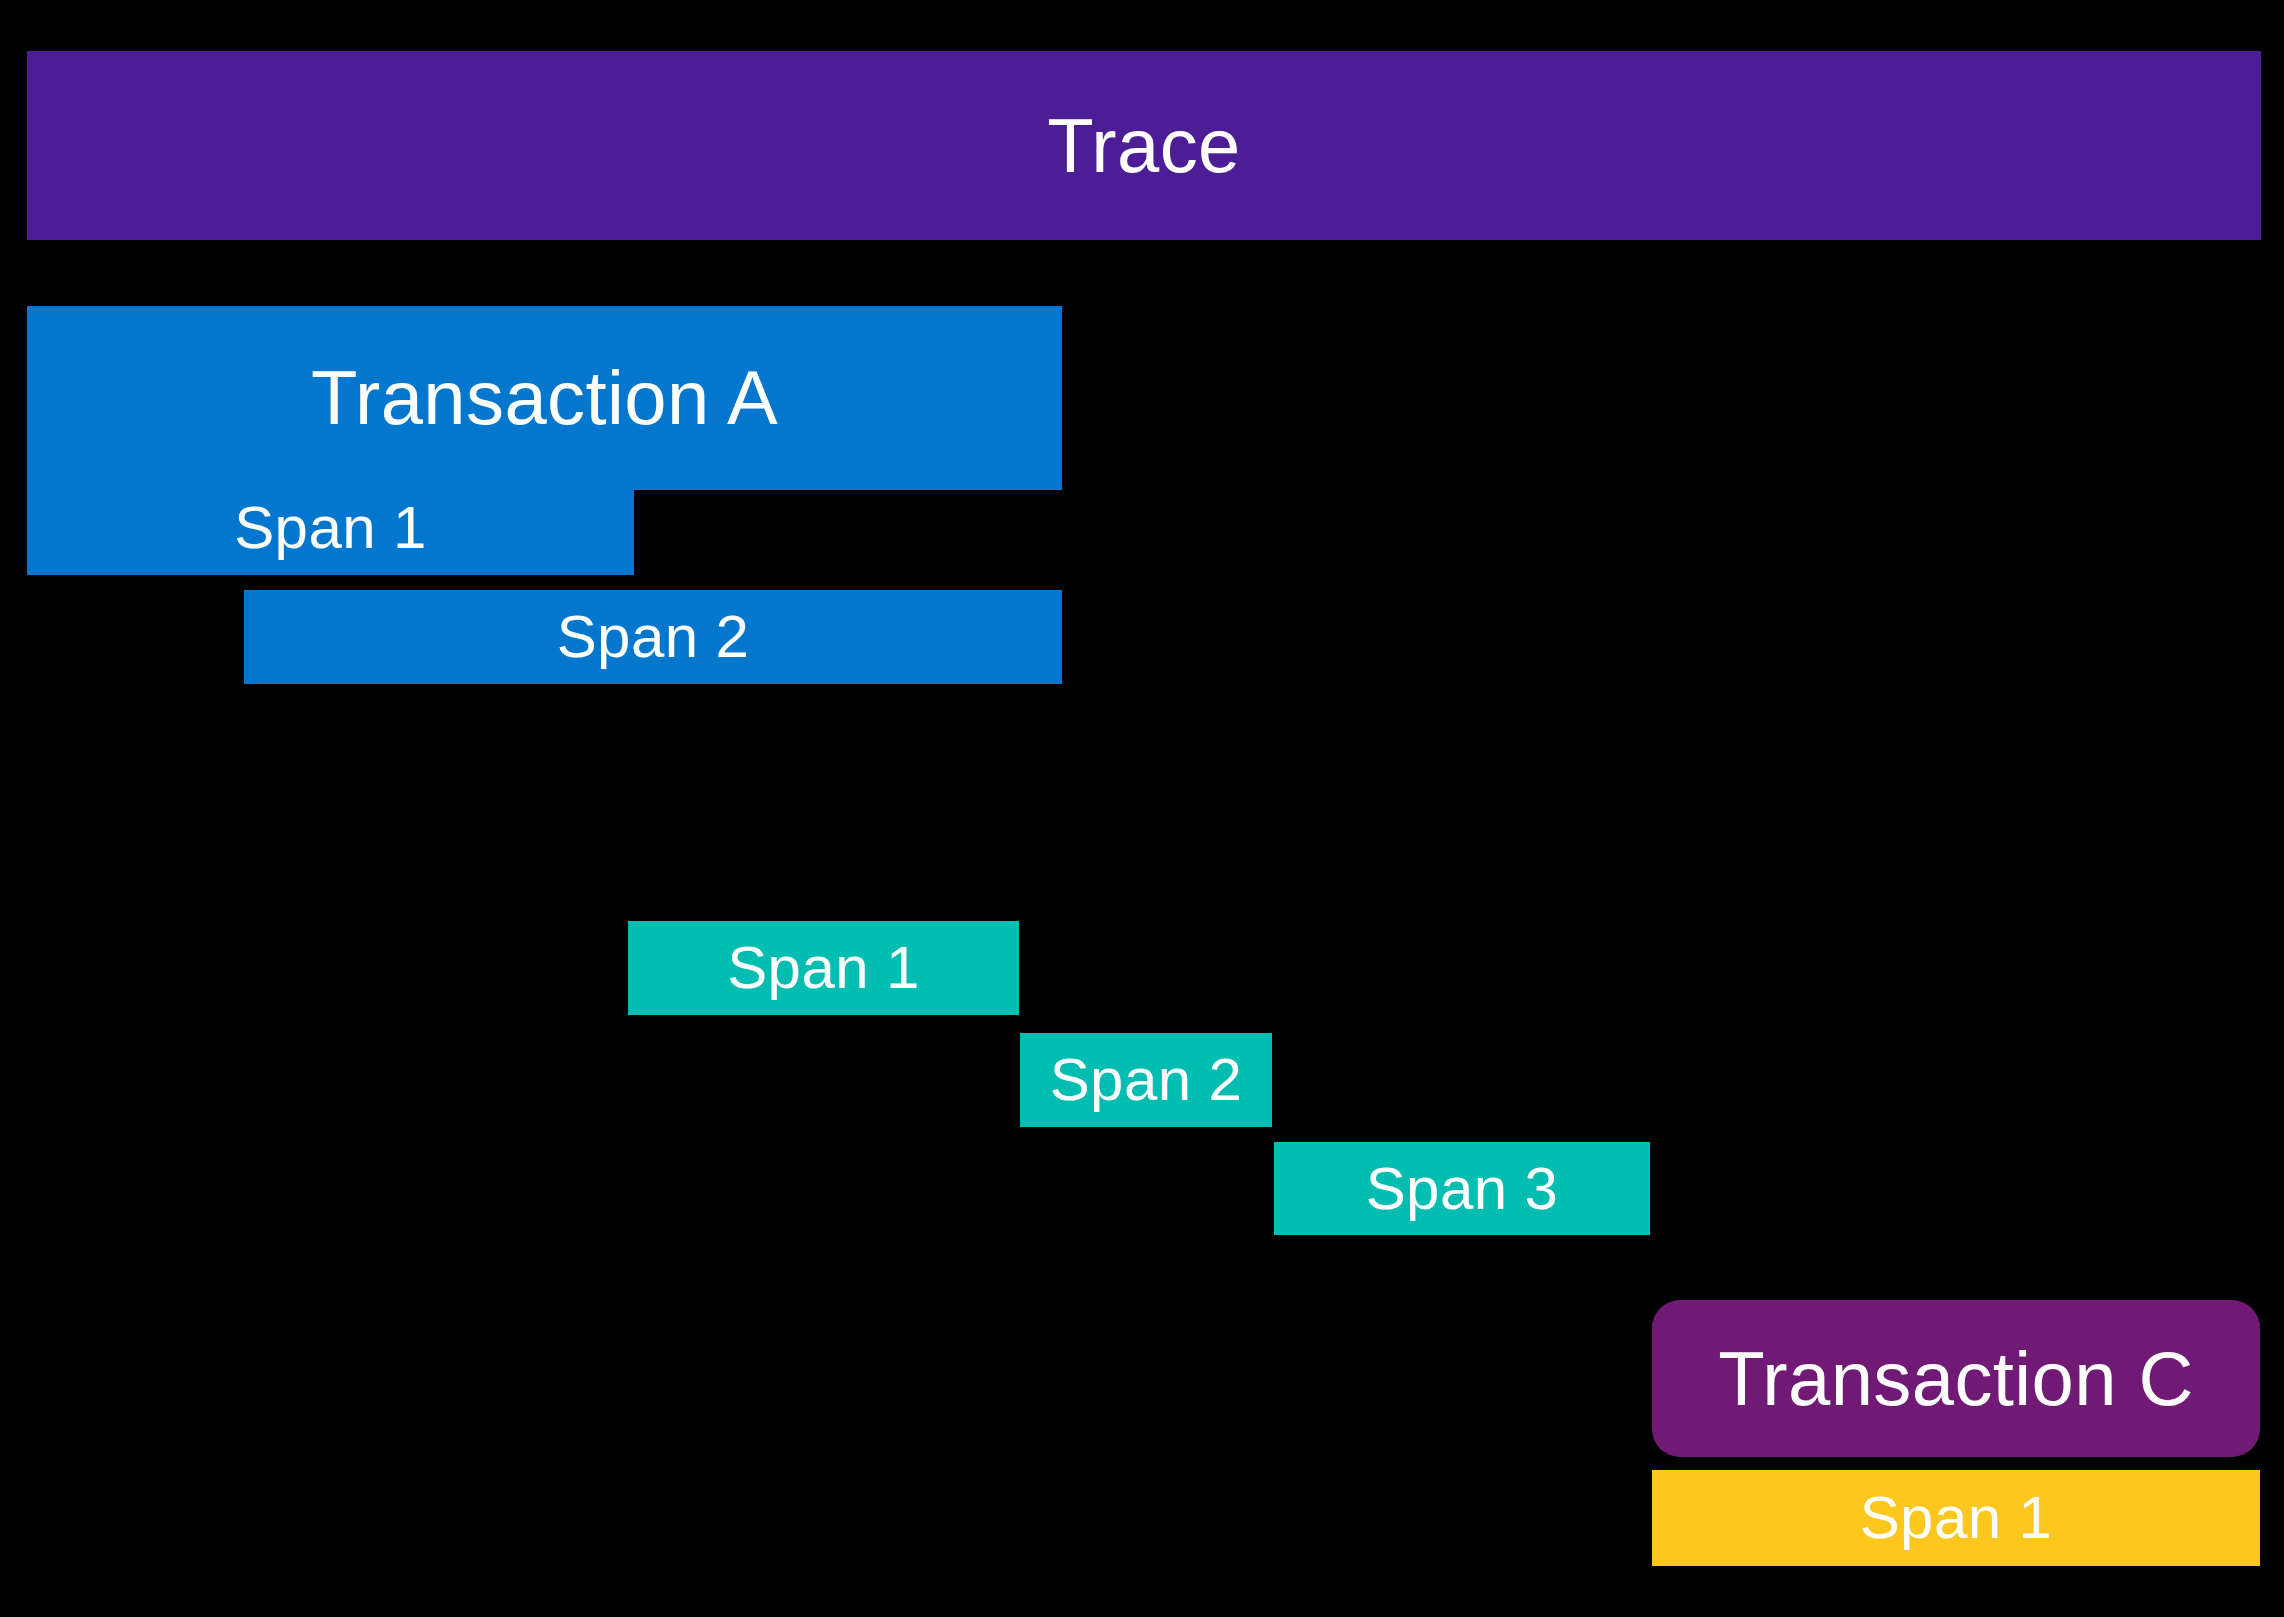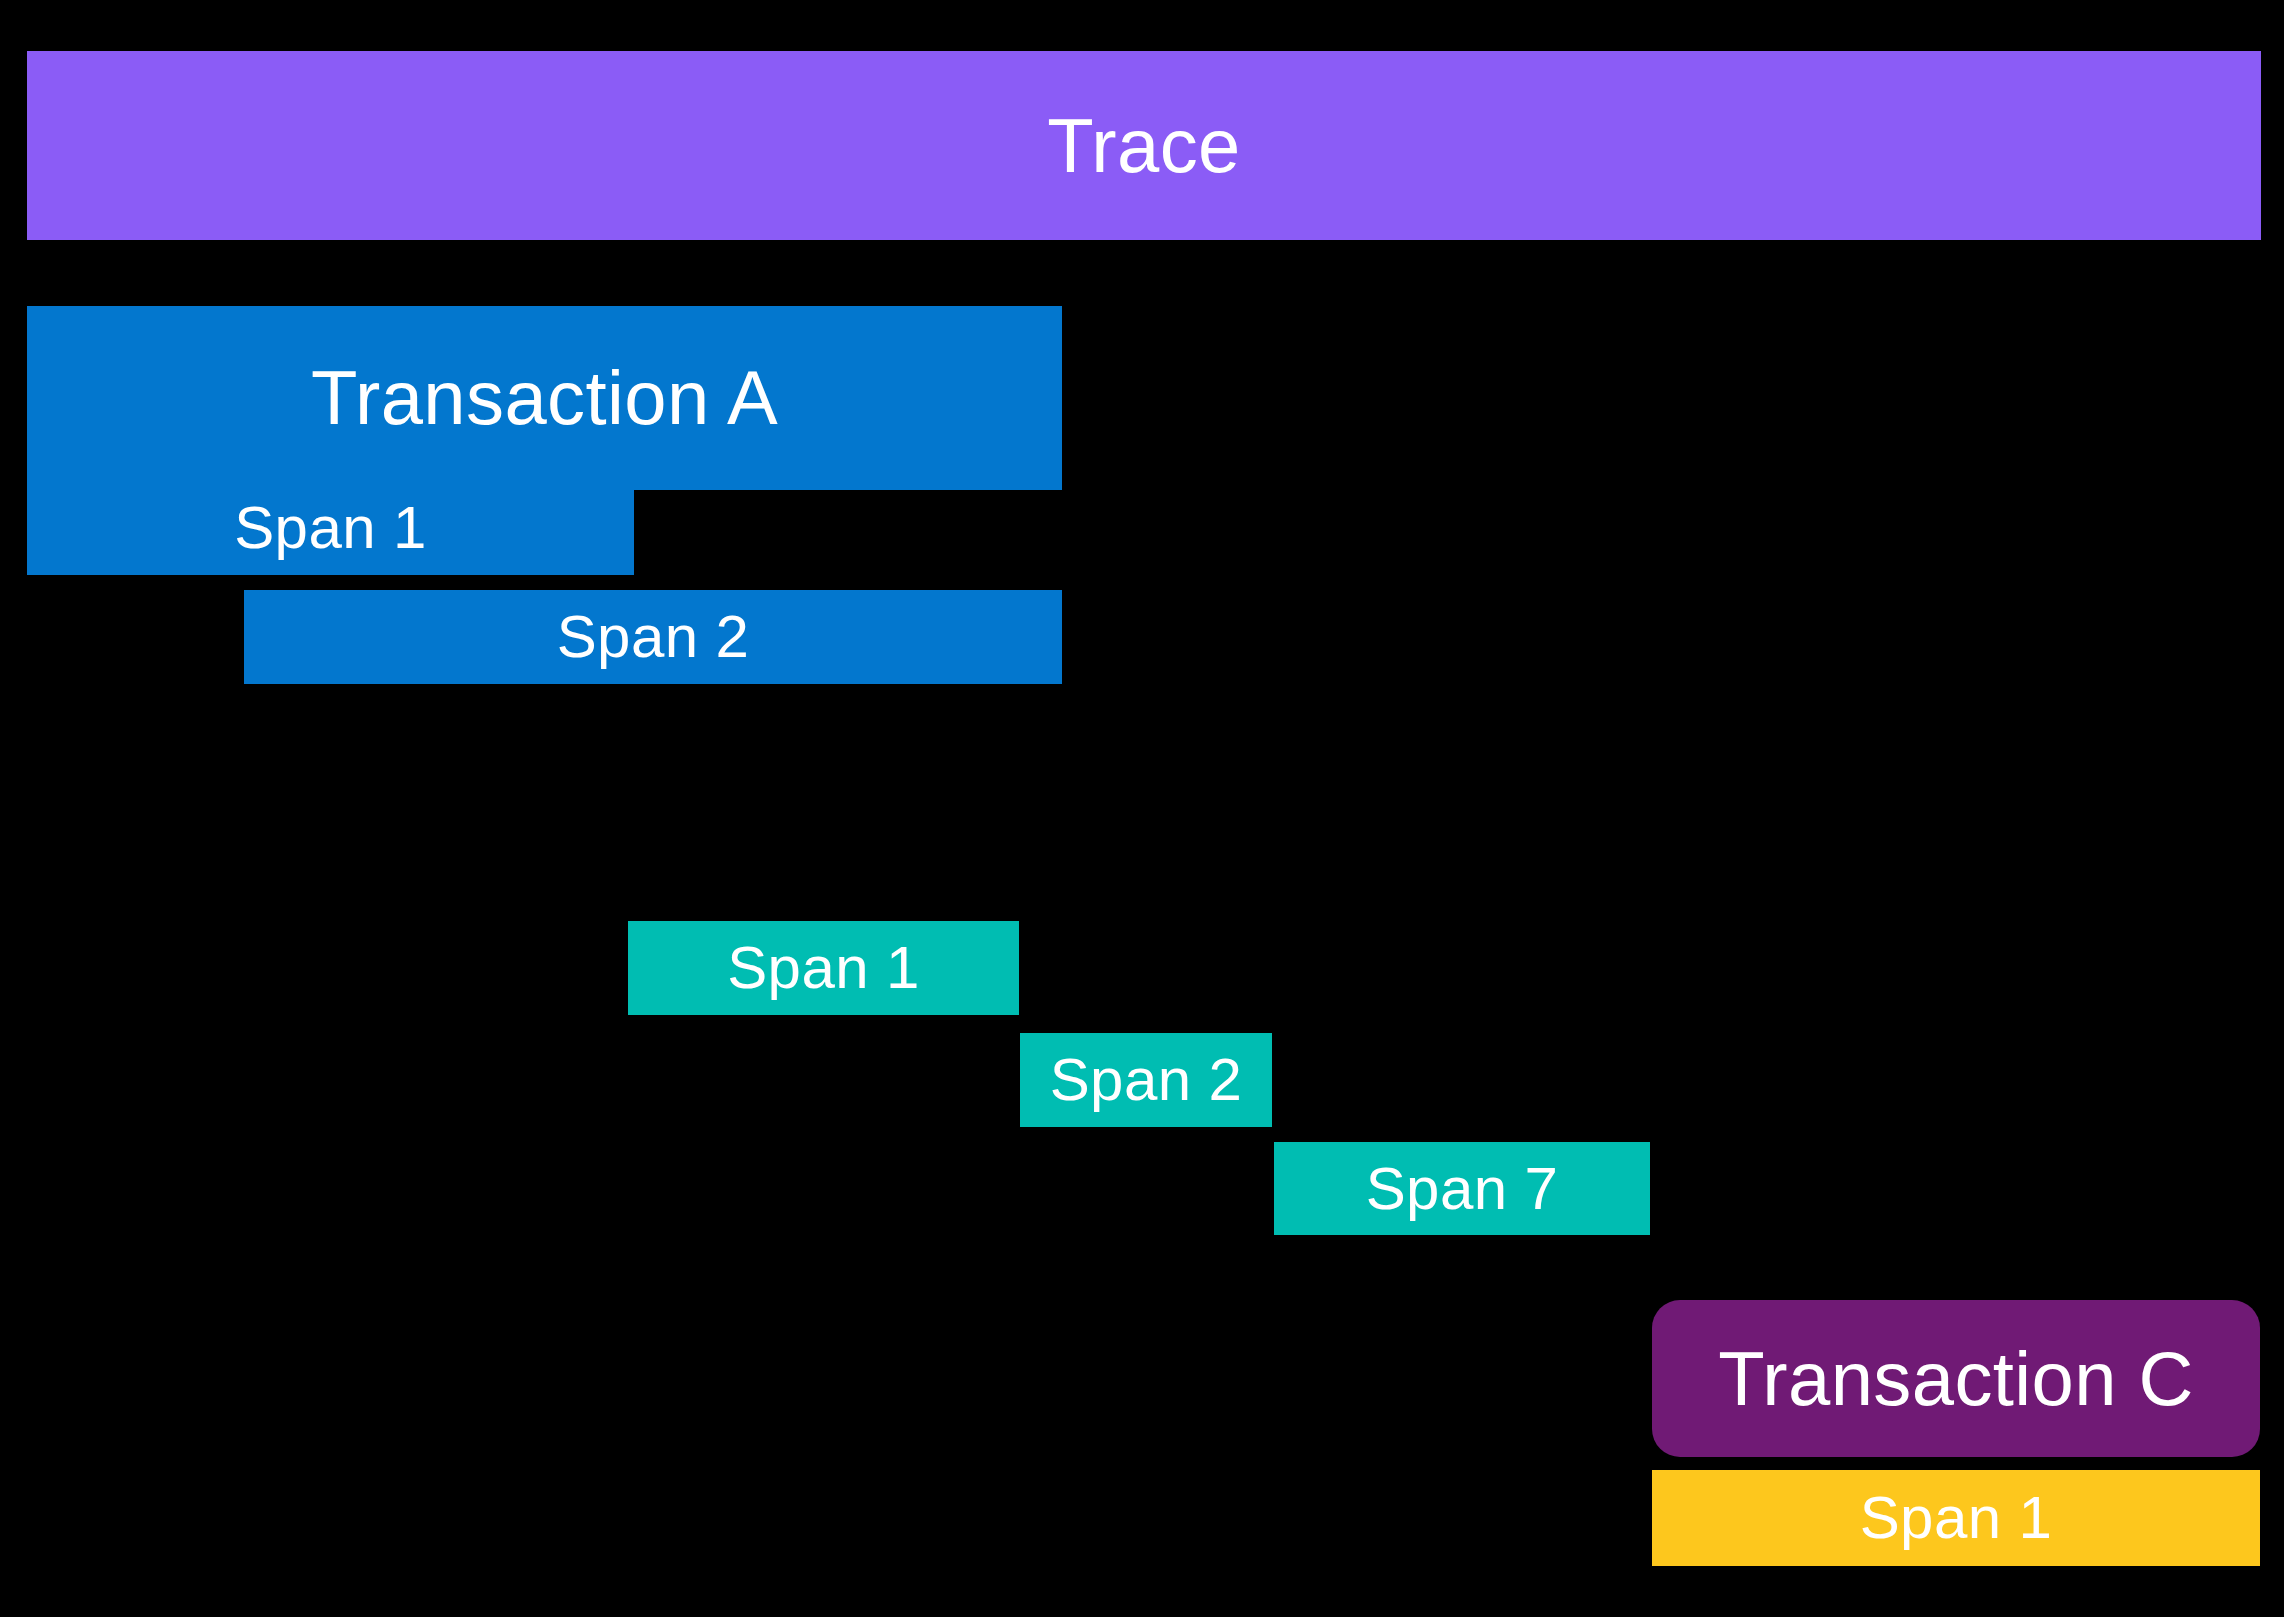--- a/index.html
+++ b/index.html
@@ -30,42 +30,42 @@
     letter-spacing: 0.4px;
   }
   .label-lg { font-size: 76px; }
   .label-sm { font-size: 60px; }
 </style>
 </head>
 <body>
 
 <div id="canvas" style="background: rgb(0, 0, 0);">
 
-  <div class="bar" style="left: 27px; top: 51px; width: 2234px; height: 189px; background: #8b5cf6;">
+  <div class="bar" style="left: 27px; top: 51px; width: 2234px; height: 189px; background: #4c1d95;">
     <span class="bar-label label-lg">Trace</span>
   </div>
 
   <div class="bar" style="left: 27px; top: 306px; width: 1035px; height: 184px; background: rgb(3, 119, 206);">
     <span class="bar-label label-lg">Transaction A</span>
   </div>
   <div class="bar" style="left: 27px; top: 480px; width: 607px; height: 95px; background: rgb(3, 119, 206);">
     <span class="bar-label label-sm">Span 1</span>
   </div>
   <div class="bar" style="left: 244px; top: 590px; width: 818px; height: 94px; background: rgb(3, 119, 206);">
     <span class="bar-label label-sm">Span 2</span>
   </div>
 
   <div class="bar" style="left: 628px; top: 921px; width: 391px; height: 94px; background: rgb(0, 189, 178);">
     <span class="bar-label label-sm">Span 1</span>
   </div>
   <div class="bar" style="left: 1020px; top: 1033px; width: 252px; height: 94px; background: rgb(0, 189, 178);">
     <span class="bar-label label-sm">Span 2</span>
   </div>
   <div class="bar" style="left: 1274px; top: 1142px; width: 376px; height: 93px; background: rgb(0, 189, 178);">
-    <span class="bar-label label-sm">Span 7</span>
+    <span class="bar-label label-sm">Span 3</span>
   </div>
 
   <div class="bar" style="left: 1652px; top: 1300px; width: 608px; height: 157px; background: #701a75; border-radius: 28px;">
     <span class="bar-label label-lg">Transaction C</span>
   </div>
   <div class="bar" style="left: 1652px; top: 1470px; width: 608px; height: 96px; background: rgb(253, 199, 29);">
     <span class="bar-label label-sm">Span 1</span>
   </div>
 
 </div>

